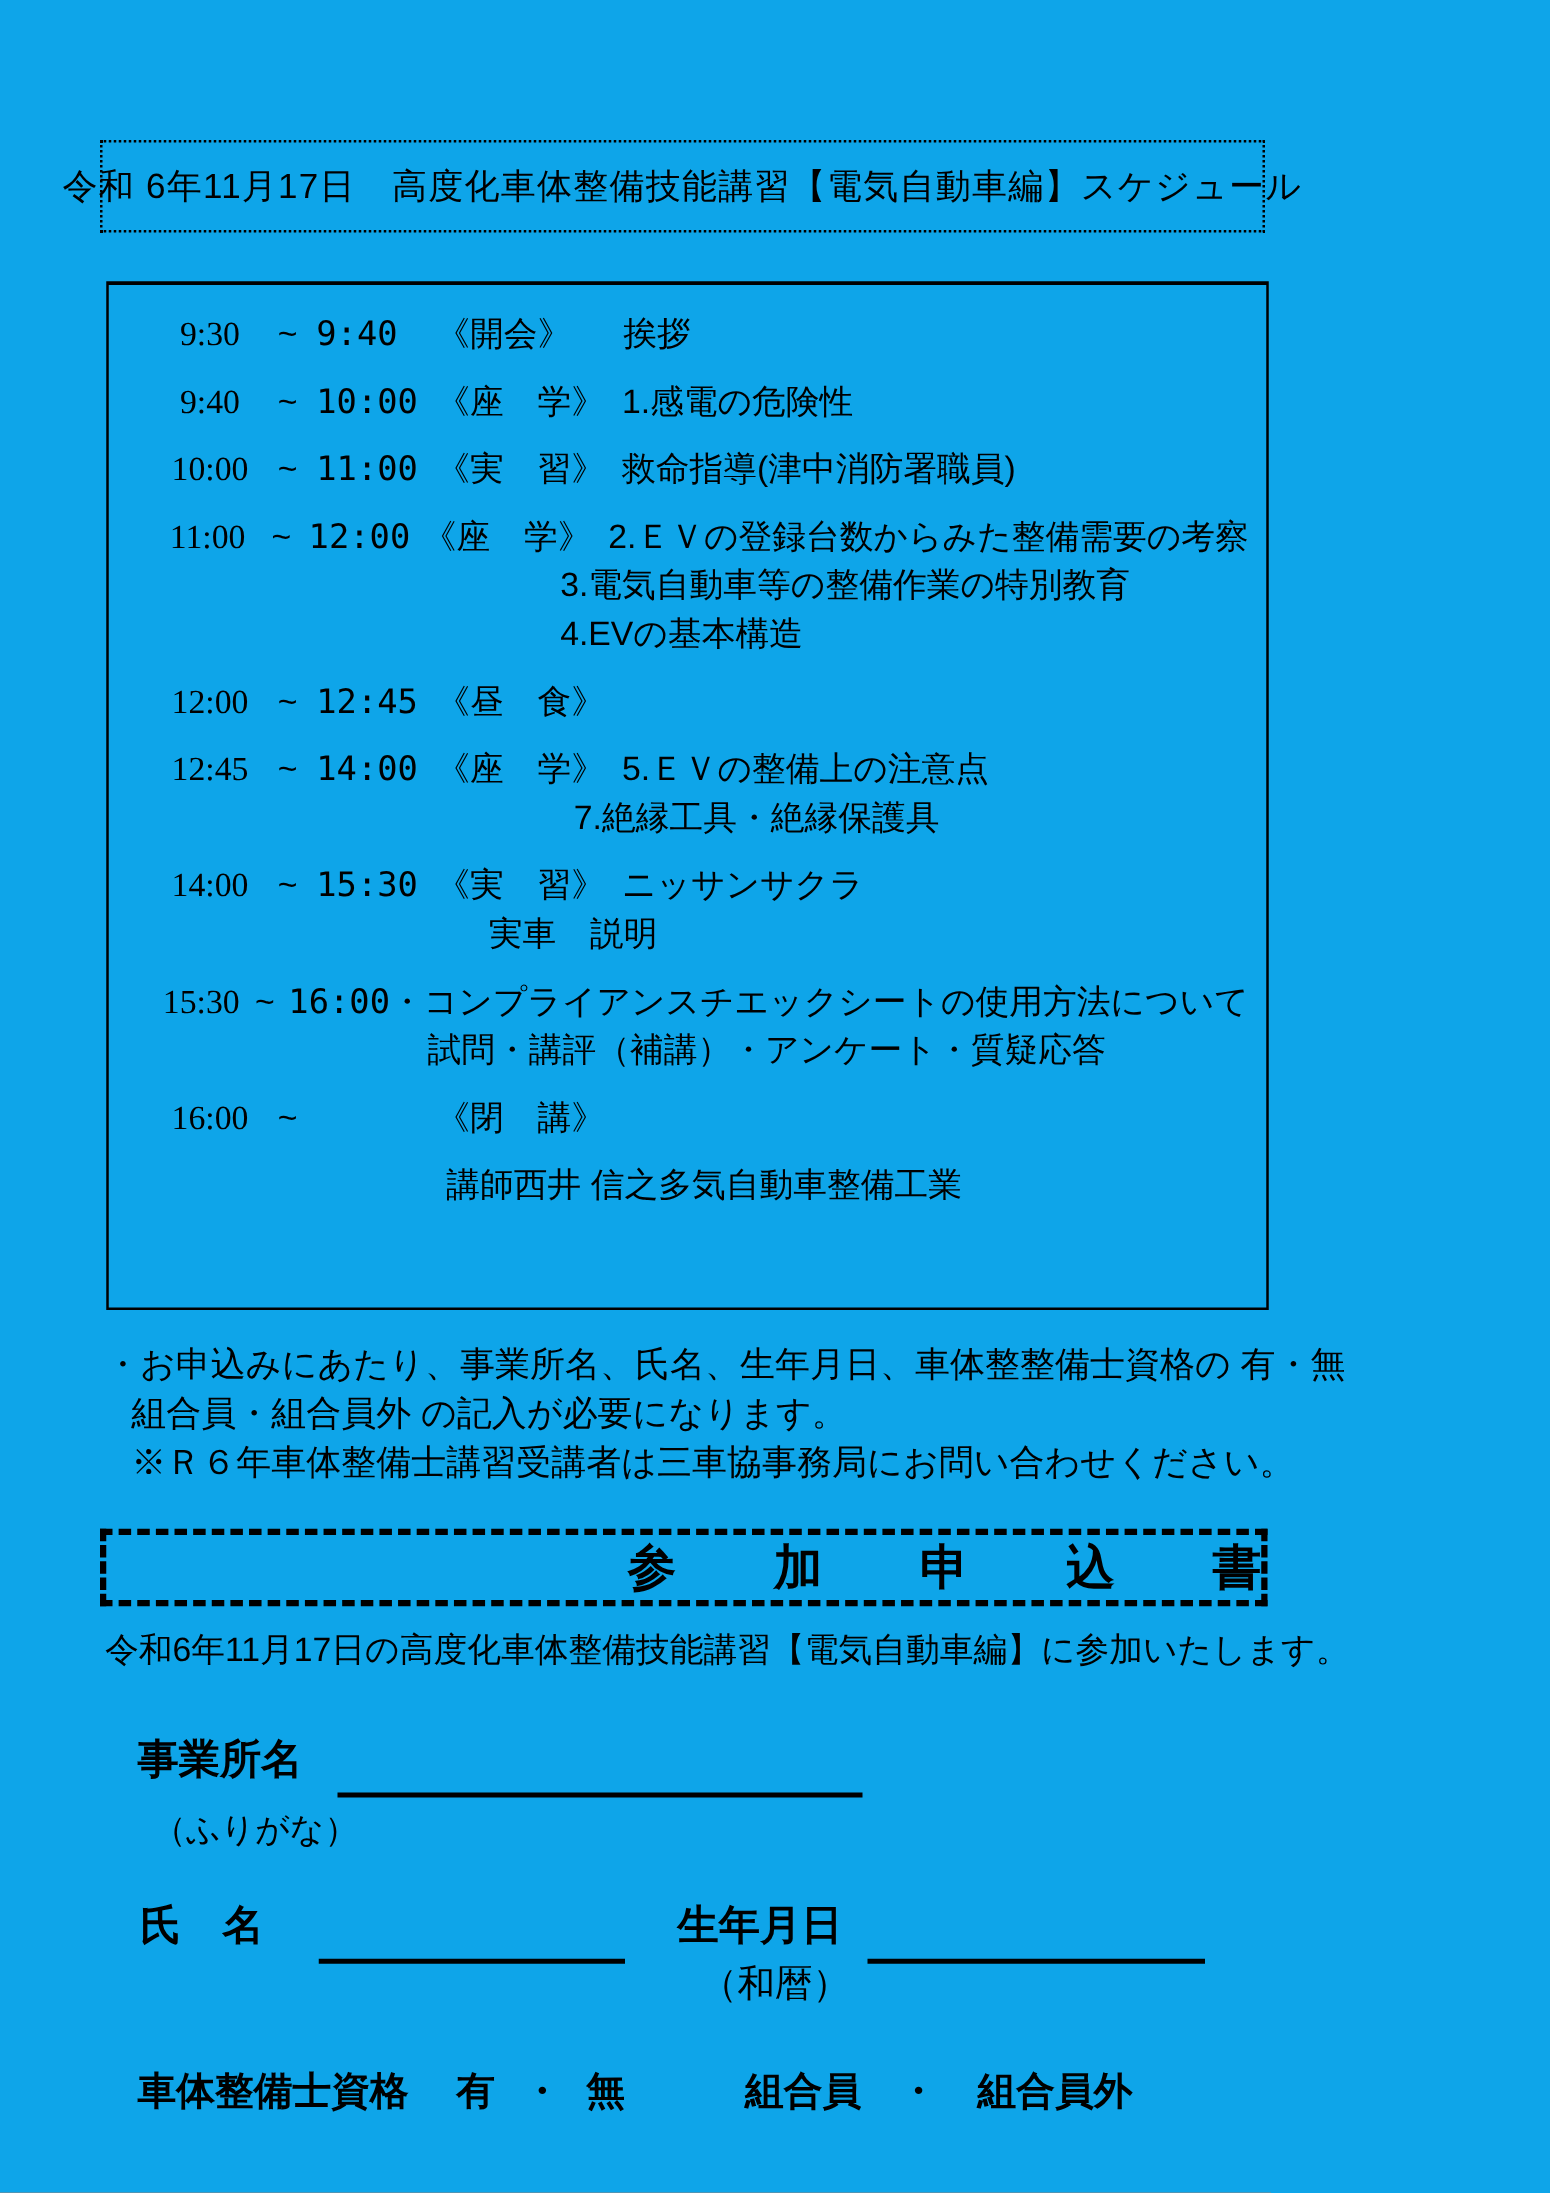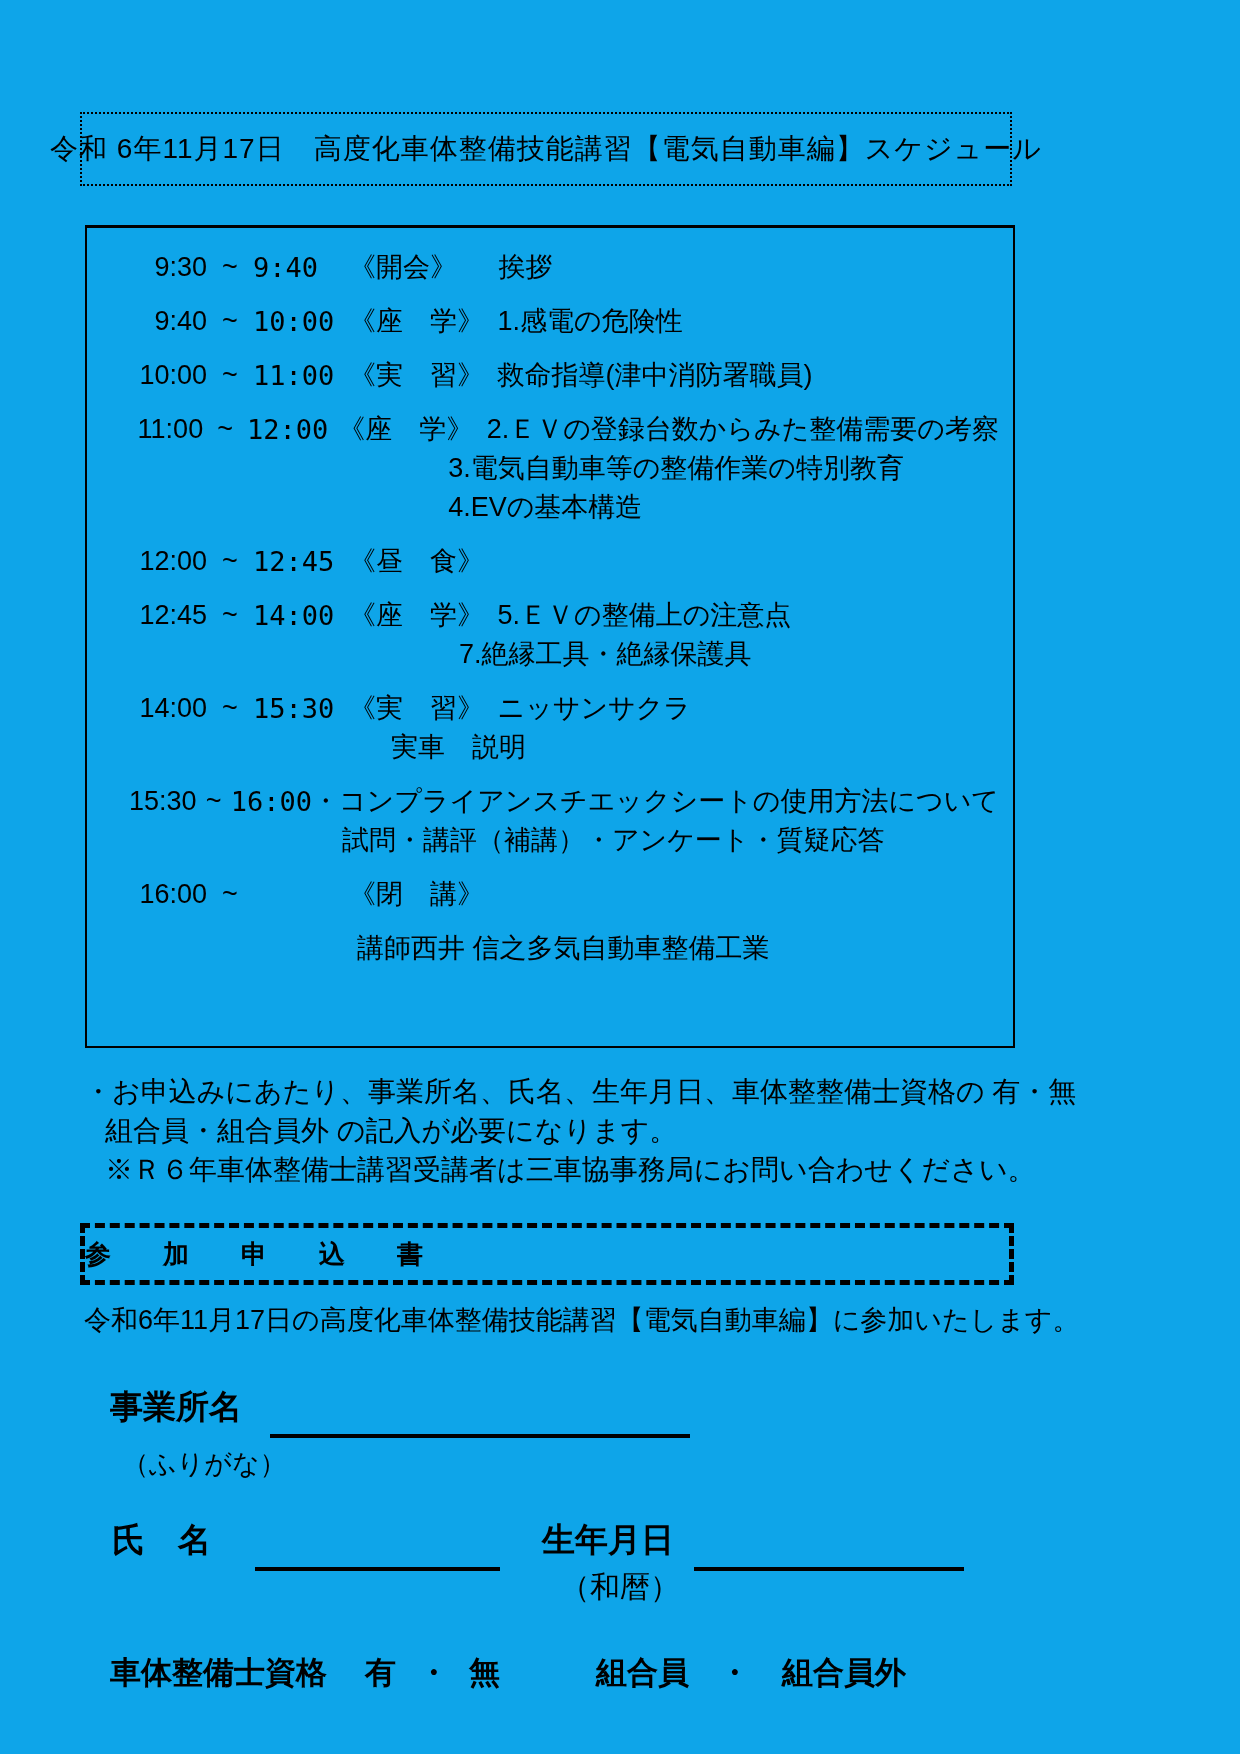--- a/index.html
+++ b/index.html
@@ -26,21 +26,21 @@
   .schedule-box {
     position:absolute; left:85px; top:225px;
     width:930px; height:823px;
     border:2px solid #000; border-top-width:3px;
     box-sizing:border-box;
     padding:20px 14px 0 42px;
     font-size:27px;
     overflow:hidden;
   }
   .srow { display:flex; margin-bottom:15px; }
-  .t-start { width:78px; text-align:right; font-family:Liberation Sans, sans-serif; line-height:39px; }
+  .t-start { width:78px; text-align:center; font-family:Liberation Serif, serif; line-height:39px; }
   .t-sep   { width:46px; text-align:center; line-height:39px; }
   .t-end   { width:96px; text-align:left; font-family:"DejaVu Sans Mono", monospace; line-height:39px; }
   .content { flex:1; }
   .sline { line-height:39px; white-space:nowrap; }
   .indent-deep  { padding-left:110px; }
   .indent-mid   { padding-left:42px; }
   .indent-exam  { padding-left:30px; }
   .session { margin-right:6px; }
   .topic-gap { margin-left:28px; }
   .lecturer-line {
@@ -52,22 +52,22 @@
   
   .notes { position:absolute; left:84px; top:1072px; font-size:28px; line-height:39px; }
   .notes .cont { padding-left:21px; }
 
   
   .apply-box {
     position:absolute; left:80px; top:1223px;
     width:934px; height:62px;
     border:5px dashed #000;
     box-sizing:border-box;
-    display:flex; align-items:center; justify-content:flex-start;
-    font-size:26px; font-weight:700; white-space:nowrap;
+    display:flex; align-items:center; justify-content:flex-end;
+    font-size:39px; font-weight:700; white-space:nowrap;
   }
   .apply-sentence {
     position:absolute; left:84px; top:1302px;
     font-size:27px; white-space:nowrap;
   }
 
   .form { position:absolute; left:0; top:1385px; width:1240px; font-size:33px; }
   .form .frow { display:flex; align-items:flex-end; white-space:nowrap; }
   .flabel { font-weight:700; }
   .fill-line {

